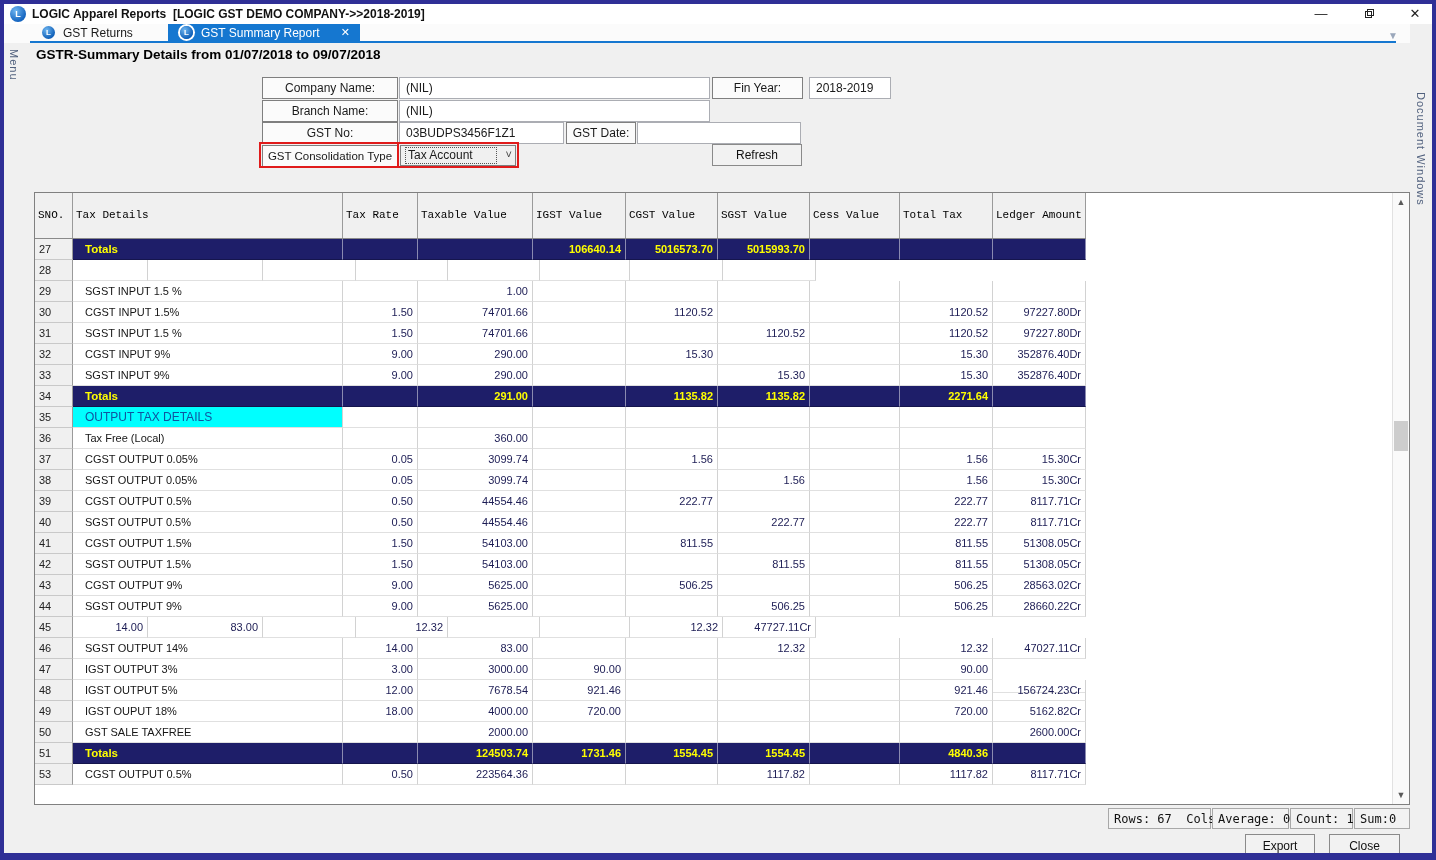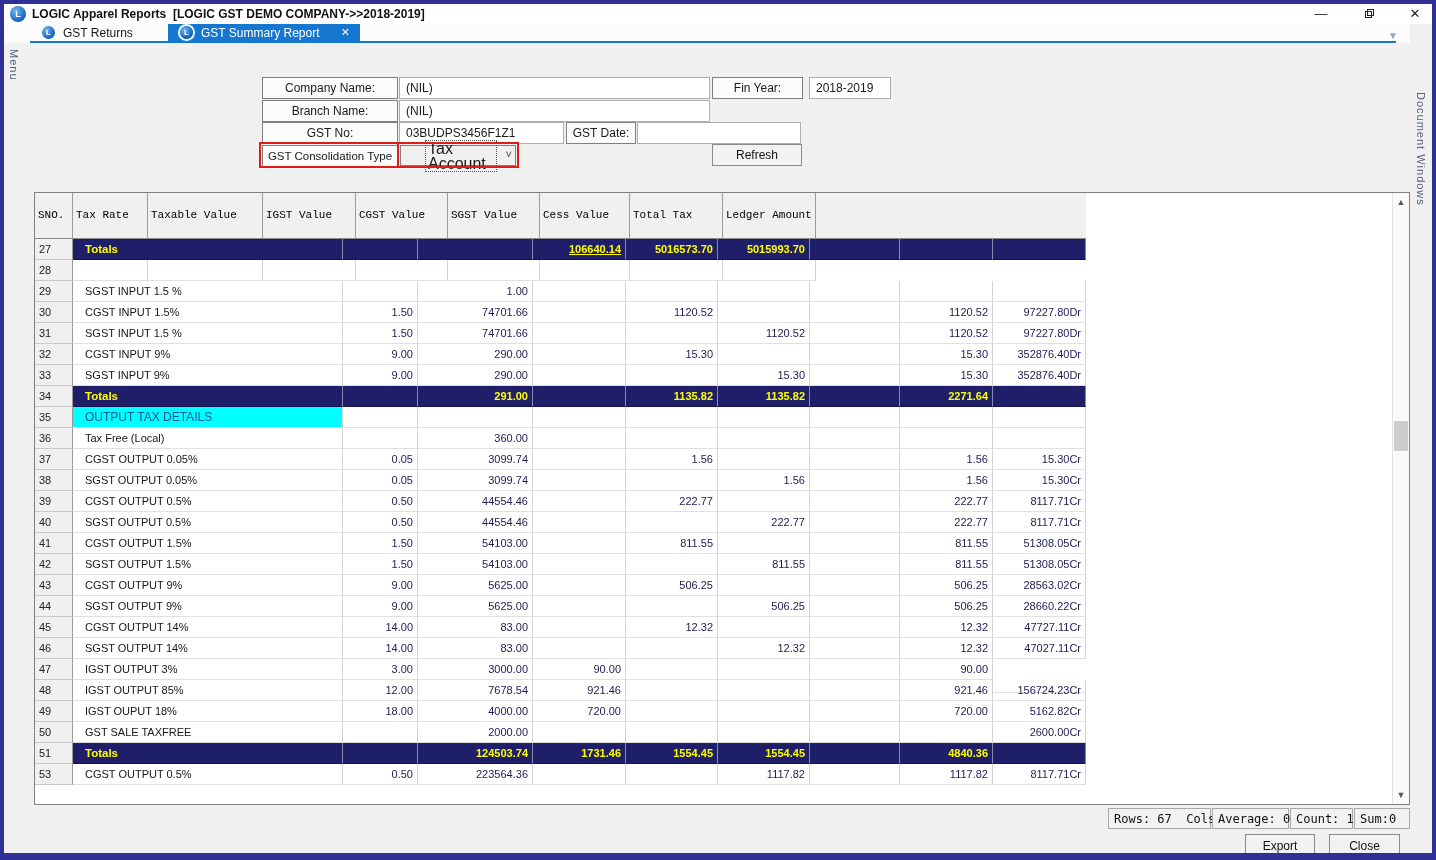--- a/index.html
+++ b/index.html
@@ -49,21 +49,21 @@
   .vtext.docwin{position:absolute;left:5px;top:68px;}
 
   .heading{position:absolute;left:36px;top:47px;font-size:13.5px;font-weight:bold;color:#000;}
 
   
   .fbox{position:absolute;height:22px;font-size:12px;color:#1a1a1a;display:flex;align-items:center;}
   .flabel{background:#fbfbfb;border:1px solid #7f7f7f;justify-content:center;}
   .finput{background:#ffffff;border:1px solid #abadb3;padding-left:6px;}
   .red-outline{position:absolute;border:2px solid #e01b1b;z-index:5;pointer-events:none;}
   .combo{background:#f0f0f0;border:1px solid #7f7f7f;padding-left:4px;position:relative;}
-  .combo .ctext{border:1px dotted #555;padding:0 2px;font-size:16px;line-height:15px;flex:1;margin-right:18px;margin-left:20px;}
+  .combo .ctext{border:1px dotted #555;padding:0 2px;font-size:12px;line-height:15px;flex:1;margin-right:18px;}
   .combo .chev{position:absolute;right:3px;top:2px;font-size:11px;color:#444;}
   .pushbtn{position:absolute;background:#f2f2f2;border:1px solid #8a8a8a;font-size:12px;color:#111;
            display:flex;align-items:center;justify-content:center;cursor:default;}
 
   
   .grid{position:absolute;left:34px;top:192px;width:1376px;height:613px;background:#ffffff;
         border:1px solid #808080;overflow:hidden;}
   .grid-header{position:absolute;left:0;top:0;width:1051px;height:46px;background:#f0f0f0;
                display:flex;border-bottom:1px solid #8a8a8a;}
   .h-cell{font-family:"Liberation Mono",monospace;font-size:11px;color:#000;
@@ -128,20 +128,21 @@
     <div class="tab-overflow">▼</div>
   </div>
 
   <div class="rail-left">
     <span class="vtext menu">Menu</span>
   </div>
   <div class="rail-right">
     <span class="vtext docwin">Document Windows</span>
   </div>
 
+  <div class="heading">GSTR-Summary Details from 01/07/2018 to 09/07/2018</div>
 
   <div class="fbox flabel" style="left:262px;top:77px;width:136px;">Company Name:</div>
   <div class="fbox finput" style="left:399px;top:77px;width:311px;">(NIL)</div>
   <div class="fbox flabel" style="left:712px;top:77px;width:91px;">Fin Year:</div>
   <div class="fbox finput" style="left:809px;top:77px;width:82px;">2018-2019</div>
 
   <div class="fbox flabel" style="left:262px;top:100px;width:136px;">Branch Name:</div>
   <div class="fbox finput" style="left:399px;top:100px;width:311px;">(NIL)</div>
 
   <div class="fbox flabel" style="left:262px;top:122px;width:136px;">GST No:</div>
@@ -154,36 +155,37 @@
     <span class="ctext">Tax Account</span>
     <span class="chev">˅</span>
   </div>
   <div class="red-outline" style="left:259px;top:142px;width:140px;height:26px;"></div>
   <div class="red-outline" style="left:397px;top:142px;width:122px;height:26px;"></div>
   <div class="pushbtn" style="left:712px;top:144px;width:90px;height:22px;">Refresh</div>
 
   <div class="grid">
     <div class="grid-header" id="grid-header">
         <div class="h-cell" style="width: 38px;">SNO.</div>
+        <div class="h-cell" style="width: 270px;">Tax Details</div>
         <div class="h-cell" style="width: 75px;">Tax Rate</div>
         <div class="h-cell" style="width: 115px;">Taxable Value</div>
         <div class="h-cell" style="width: 93px;">IGST Value</div>
         <div class="h-cell" style="width: 92px;">CGST Value</div>
         <div class="h-cell" style="width: 92px;">SGST Value</div>
         <div class="h-cell" style="width: 90px;">Cess Value</div>
         <div class="h-cell" style="width: 93px;">Total Tax</div>
         <div class="h-cell" style="width: 93px;">Ledger Amount</div>
       </div>
     <div class="grid-rows" id="grid-rows">
         <div class="grow row-total">
           <div class="cell sno" style="width: 38px; text-align: right;">27</div>
           <div class="cell lbl" style="width: 270px;">Totals</div>
           <div class="cell num" style="width: 75px;"></div>
           <div class="cell num" style="width: 115px;"></div>
-          <div class="cell num" style="width: 93px; text-decoration: underline;">106640.14</div>
+          <div class="cell num" style="width: 93px;">106640.14</div>
           <div class="cell num" style="width: 92px;">5016573.70</div>
           <div class="cell num" style="width: 92px;">5015993.70</div>
           <div class="cell num" style="width: 90px;"></div>
           <div class="cell num" style="width: 93px;"></div>
           <div class="cell num" style="width: 93px;"></div>
         </div>
         <div class="grow">
           <div class="cell sno" style="width: 38px;">28</div>
           <div class="cell num" style="width: 75px;"></div>
           <div class="cell num" style="width: 115px;"></div>
@@ -381,21 +383,20 @@
           <div class="cell num" style="width: 115px;">5625.00</div>
           <div class="cell num" style="width: 93px;"></div>
           <div class="cell num" style="width: 92px;"></div>
           <div class="cell num" style="width: 92px;">506.25</div>
           <div class="cell num" style="width: 90px;"></div>
           <div class="cell num" style="width: 93px;">506.25</div>
           <div class="cell num" style="width: 93px;">28660.22Cr</div>
         </div>
         <div class="grow">
           <div class="cell sno" style="width: 38px;">45</div>
-          <div class="cell lbl" style="width: 270px;">CGST OUTPUT 14%</div>
           <div class="cell num" style="width: 75px;">14.00</div>
           <div class="cell num" style="width: 115px;">83.00</div>
           <div class="cell num" style="width: 93px;"></div>
           <div class="cell num" style="width: 92px;">12.32</div>
           <div class="cell num" style="width: 92px;"></div>
           <div class="cell num" style="width: 90px;"></div>
           <div class="cell num" style="width: 93px;">12.32</div>
           <div class="cell num" style="width: 93px;">47727.11Cr</div>
         </div>
         <div class="grow">
@@ -417,21 +418,21 @@
           <div class="cell num" style="width: 115px;">3000.00</div>
           <div class="cell num" style="width: 93px;">90.00</div>
           <div class="cell num" style="width: 92px;"></div>
           <div class="cell num" style="width: 92px;"></div>
           <div class="cell num" style="width: 90px;"></div>
           <div class="cell num" style="width: 93px;">90.00</div>
           <div class="cell num" style="width: 93px; margin-top: 33px;">25608.94Cr</div>
         </div>
         <div class="grow">
           <div class="cell sno" style="width: 38px;">48</div>
-          <div class="cell lbl" style="width: 270px;">IGST OUTPUT 85%</div>
+          <div class="cell lbl" style="width: 270px;">IGST OUTPUT 5%</div>
           <div class="cell num" style="width: 75px;">12.00</div>
           <div class="cell num" style="width: 115px;">7678.54</div>
           <div class="cell num" style="width: 93px;">921.46</div>
           <div class="cell num" style="width: 92px;"></div>
           <div class="cell num" style="width: 92px;"></div>
           <div class="cell num" style="width: 90px;"></div>
           <div class="cell num" style="width: 93px;">921.46</div>
           <div class="cell num" style="width: 93px;">156724.23Cr</div>
         </div>
         <div class="grow">

